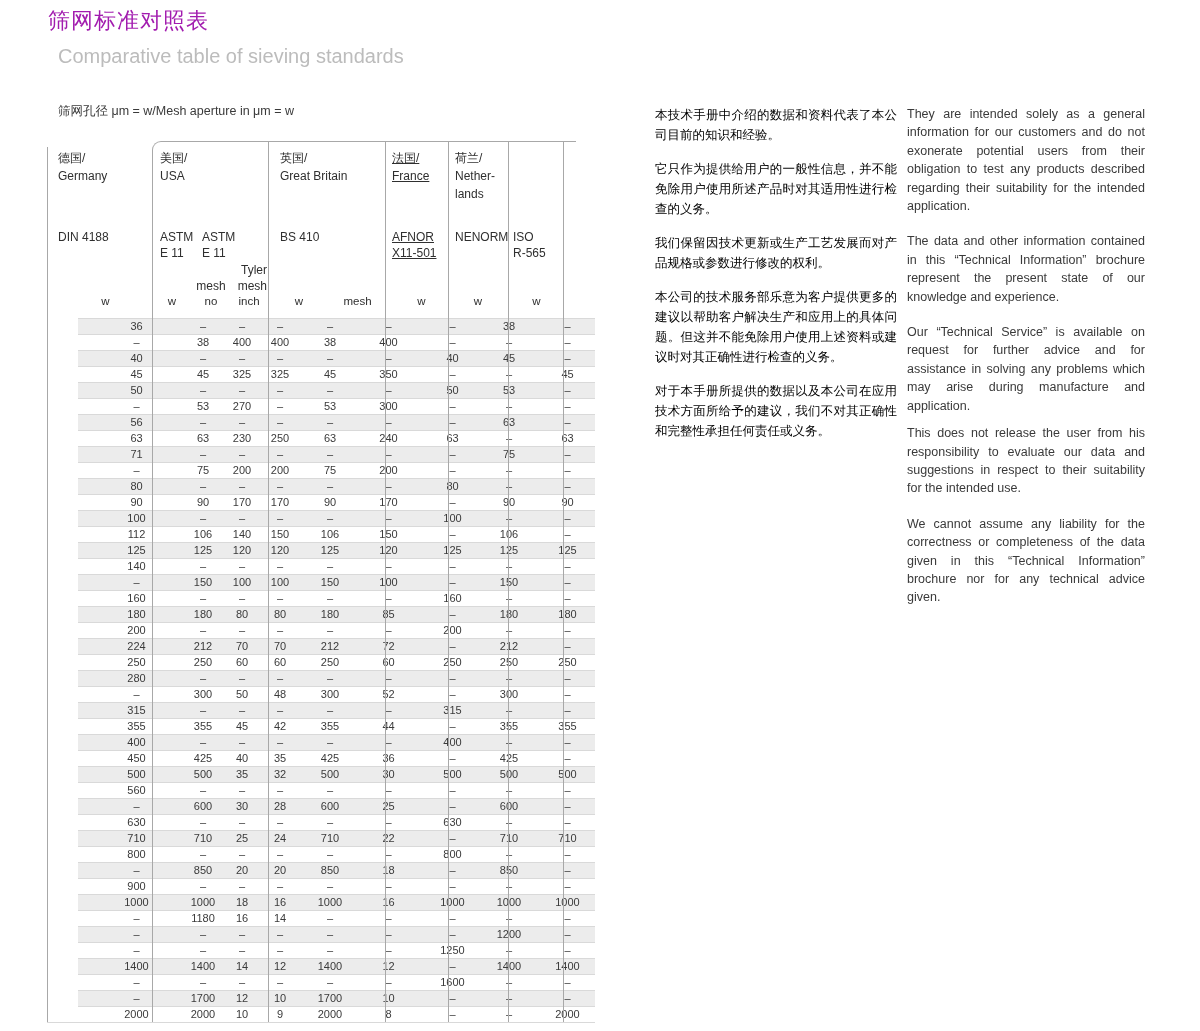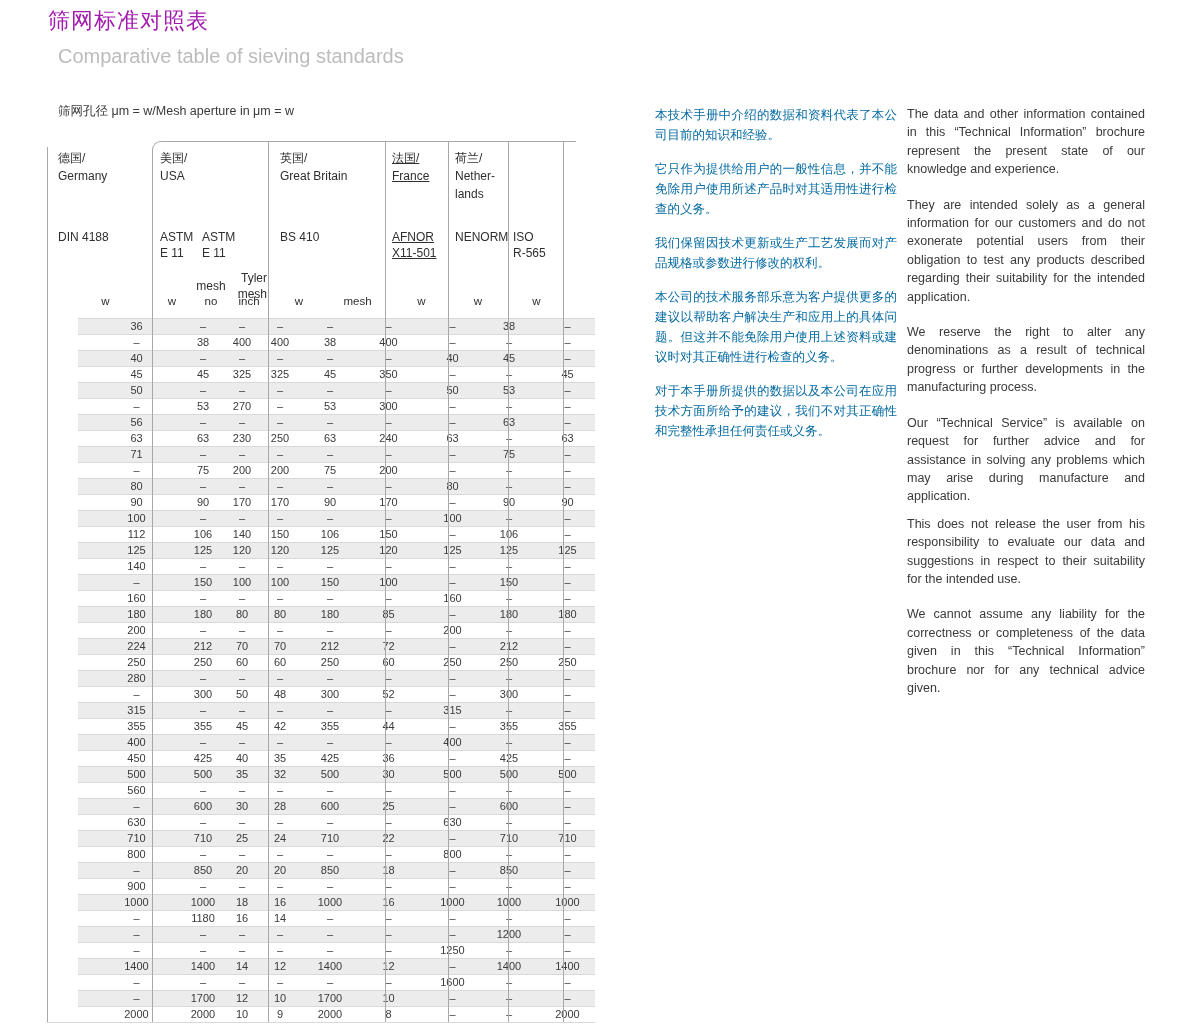--- a/index.html
+++ b/index.html
@@ -21,21 +21,21 @@
   .hgrid {
     position:absolute; left:0; width:517px; display:grid;
     grid-template-columns:105px 40px 38px 38px 62px 55px 63px 60px 57px;
     color:#2f2f2f;
   }
   .hgrid .hcell { font-size:12px; line-height:18px; }
   .hgrid.std .hcell { line-height:16px; }
   .pL11 { padding-left:11px; } .pL8 { padding-left:8px; } .pL10 { padding-left:10px; }
   .pL12 { padding-left:12px; } .pL13 { padding-left:7px;text-decoration:underline; } .pL7 { padding-left:7px; }
   .pL5 { padding-left:5px; }
-  .tright { text-align:right; padding-right:1px;margin-top:8px; }
+  .tright { text-align:right; padding-right:1px; }
   .tcenter { text-align:center; }
   .units .hcell { font-size:11.5px; text-align:center; line-height:15px; }
   .units .u0 { padding-left:12px; } .units .u6 { padding-left:10px; }
 
   
   .tbody { position:absolute; left:0; top:177px; width:517px; border-bottom:1px solid #d9d9d9;padding-left:31px; }
   .trow {
     display:grid; grid-template-columns:105px 40px 38px 38px 62px 55px 63px 60px 57px;
     height:16px; box-sizing:border-box; border-top:1px solid #d9d9d9; background:#ffffff;
   }
@@ -46,21 +46,21 @@
   
   .vline { position:absolute; width:1px; background:#a8a8a8; pointer-events:none; }
   .usabox {
     position:absolute; left:105px; top:0; right:0; bottom:1px;
     border-left:1px solid #a8a8a8; border-top:1px solid #a8a8a8;
     border-top-left-radius:9px; pointer-events:none;
   }
 
   
   .cn-col { left:655px; top:105px; width:242px; font-size:12.5px; line-height:20px;
-            text-align:justify; color:#0369a1; }
+            text-align:justify; color:#000000; }
   .cn-col p { margin:0 0 14px 0; }
   .en-col { left:907px; top:105px; width:238px; font-size:12.5px; line-height:18.4px;
             text-align:justify; color:#3a3a3a; }
   .en-col p { margin:0 0 17px 0; }
   .en-col p.tight { margin-bottom:9px; }
 </style>
 </head>
 <body>
 
 <div class="sheet">
@@ -663,21 +663,20 @@
 
   <div class="abs cn-col">
     <p>本技术手册中介绍的数据和资料代表了本公司目前的知识和经验。</p>
     <p>它只作为提供给用户的一般性信息，并不能免除用户使用所述产品时对其适用性进行检查的义务。</p>
     <p>我们保留因技术更新或生产工艺发展而对产品规格或参数进行修改的权利。</p>
     <p>本公司的技术服务部乐意为客户提供更多的建议以帮助客户解决生产和应用上的具体问题。但这并不能免除用户使用上述资料或建议时对其正确性进行检查的义务。</p>
     <p>对于本手册所提供的数据以及本公司在应用技术方面所给予的建议，我们不对其正确性和完整性承担任何责任或义务。</p>
   </div>
 
   <div class="abs en-col">
+    <p>They are intended solely as a general information for our customers and do not exonerate potential users from their obligation to test any products described regarding their suitability for the intended application.</p>
     <p>The data and other information contained in this “Technical Information” brochure represent the present state of our knowledge and experience.</p>
-    <p>They are intended solely as a general information for our customers and do not exonerate potential users from their obligation to test any products described regarding their suitability for the intended application.</p>
-    <p>We reserve the right to alter any denominations as a result of technical progress or further developments in the manufacturing process.</p>
     <p class="tight">Our “Technical Service” is available on request for further advice and for assistance in solving any problems which may arise during manufacture and application.</p>
     <p>This does not release the user from his responsibility to evaluate our data and suggestions in respect to their suitability for the intended use.</p>
     <p>We cannot assume any liability for the correctness or completeness of the data given in this “Technical Information” brochure nor for any technical advice given.</p>
   </div>
 
 </div>
 
 </body></html>

